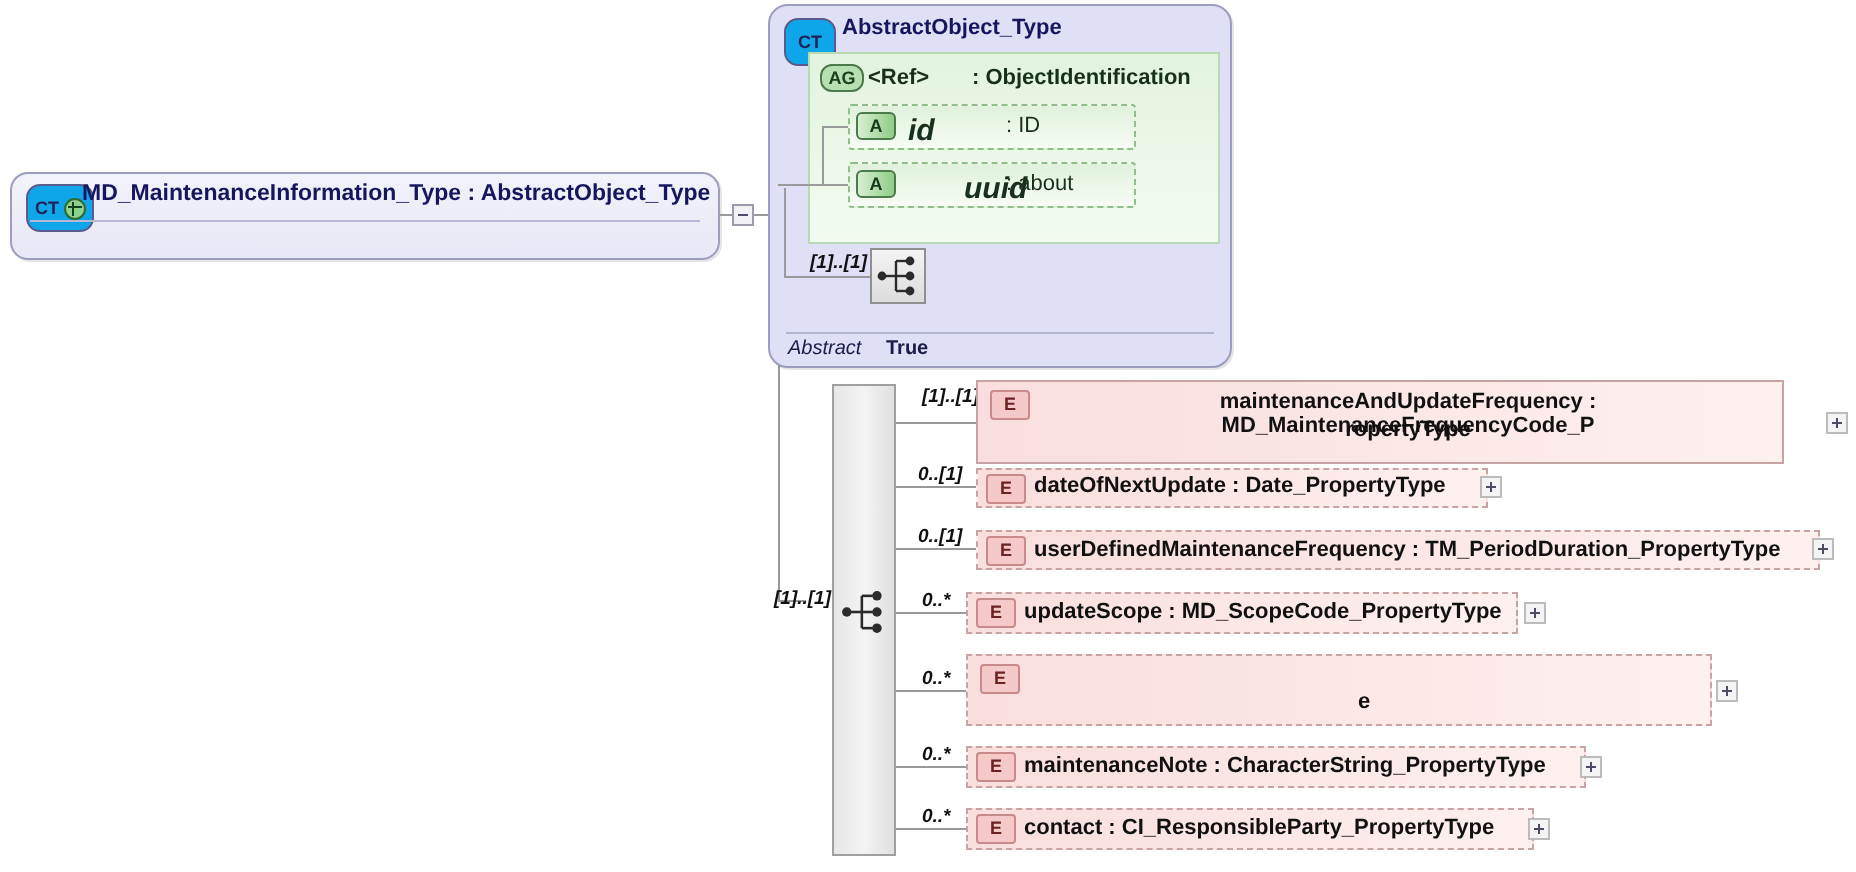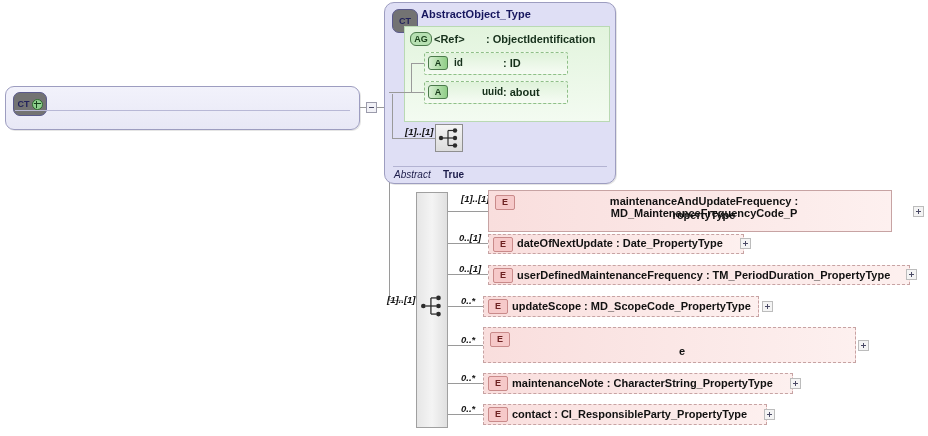--- a/index.html
+++ b/index.html
@@ -77,21 +77,21 @@
     align-items: center;
     justify-content: center;
     font-size: 9px;
     font-weight: bold;
     line-height: 1;
   }
   .badge-ct {
     width: 26px; height: 24px;
     border: 1px solid #5a5a8c;
     border-radius: 7px;
-    background: #737373;
+    background: #0ea5e9;
     color: #23235c;
     letter-spacing: 0px;
   }
   .badge-ct.with-plus { width: 34px; }
   .badge-ct .plusdot {
     width: 9px; height: 9px;
     margin-left: 2px;
     border: 1px solid #2f6b2f;
     border-radius: 50%;
     background: #8fd08f;
@@ -188,28 +188,29 @@
 
   .attr-row {
     position: absolute;
     box-sizing: border-box;
     border: 1px dashed #8fbf88;
     background: linear-gradient(to bottom,#dff2da 0%, #f6fcf4 100%);
     border-radius: 2px;
   }
   .attr-name {
     position: absolute;
-    font-size: 10px;
+    font-size: 15px;
     font-weight: bold;
     color: #16301b;
+    font-style: italic;
   }
   .attr-type {
     position: absolute;
     font-size: 11px;
-    font-weight: bold;
+    font-weight: normal;
     color: #16301b;
   }
 
   
   .compositor {
     position: absolute;
     box-sizing: border-box;
     border: 1px solid #8f8f8f;
     background: linear-gradient(to bottom,#f4f4f4 0%, #dcdcdc 100%);
   }
@@ -275,20 +276,21 @@
 </head>
 <body>
 
 <div class="canvas">
 
   <div class="type-box" id="md-maint-box">
     <div class="badge badge-ct with-plus" style="left:7px; top:5px;">
       <span>CT</span>
         <span class="plusdot"></span>
     </div>
+    <div id="md-maint-title">MD_MaintenanceInformation_Type : AbstractObject_Type</div>
     <div id="md-maint-divider"></div>
   </div>
 
   <div class="pm-box" style="left:366px; top:102px;"></div>
 
   <div class="ln-h" style="left:360px; top:107px; width:6px;"></div>
 
   <div class="ln-h" style="left:377px; top:107px; width:12px;"></div>
 
   <div class="ln-v" style="left:389px; top:94px; height:206px;"></div>

